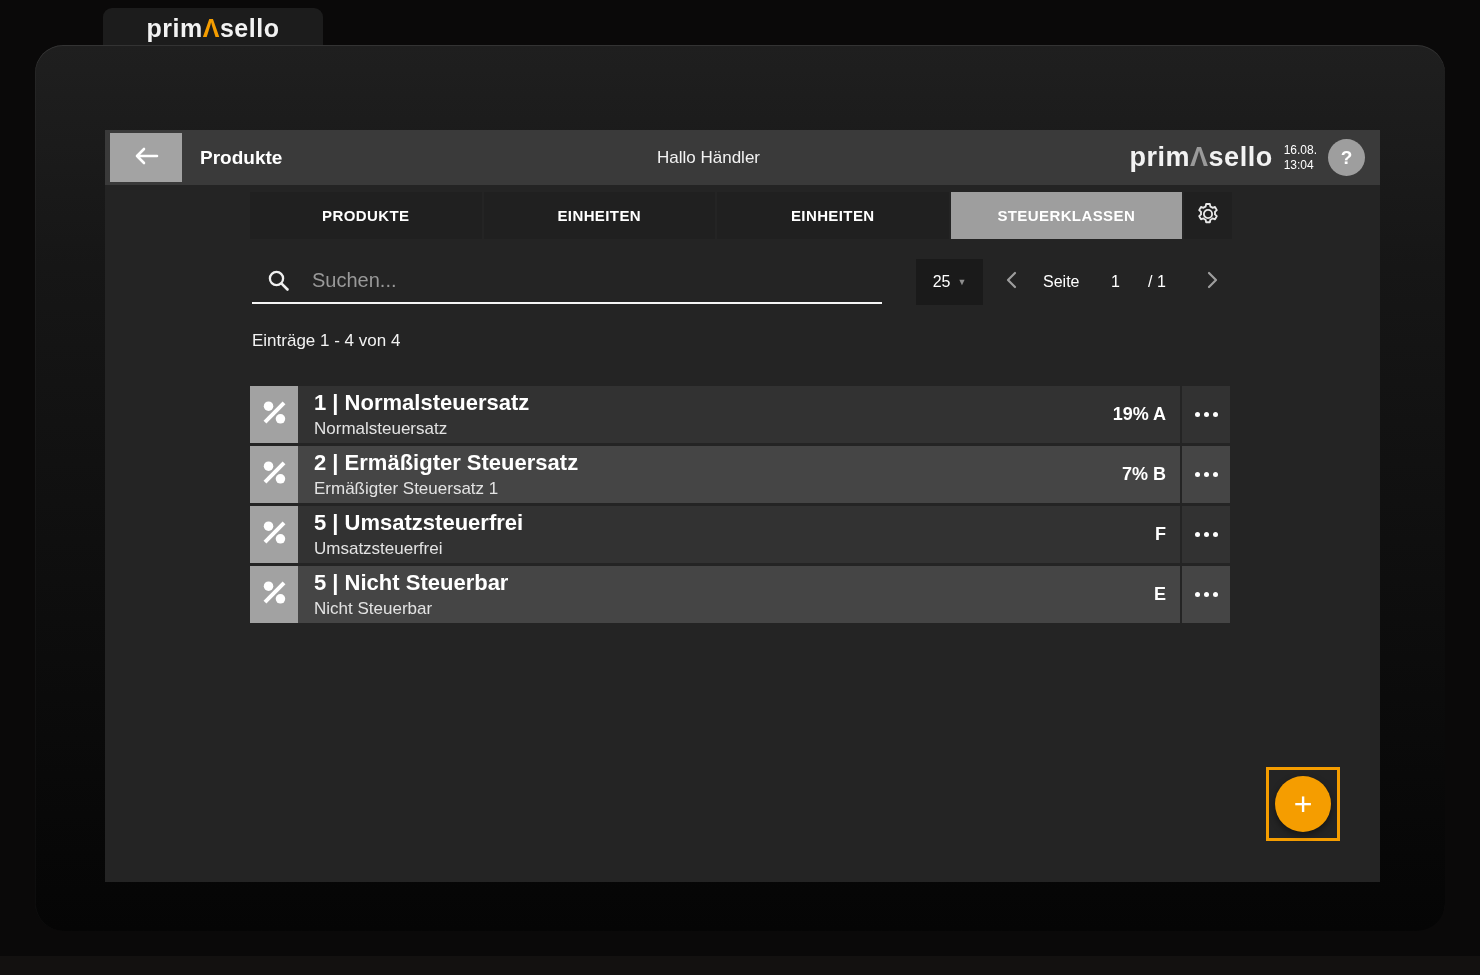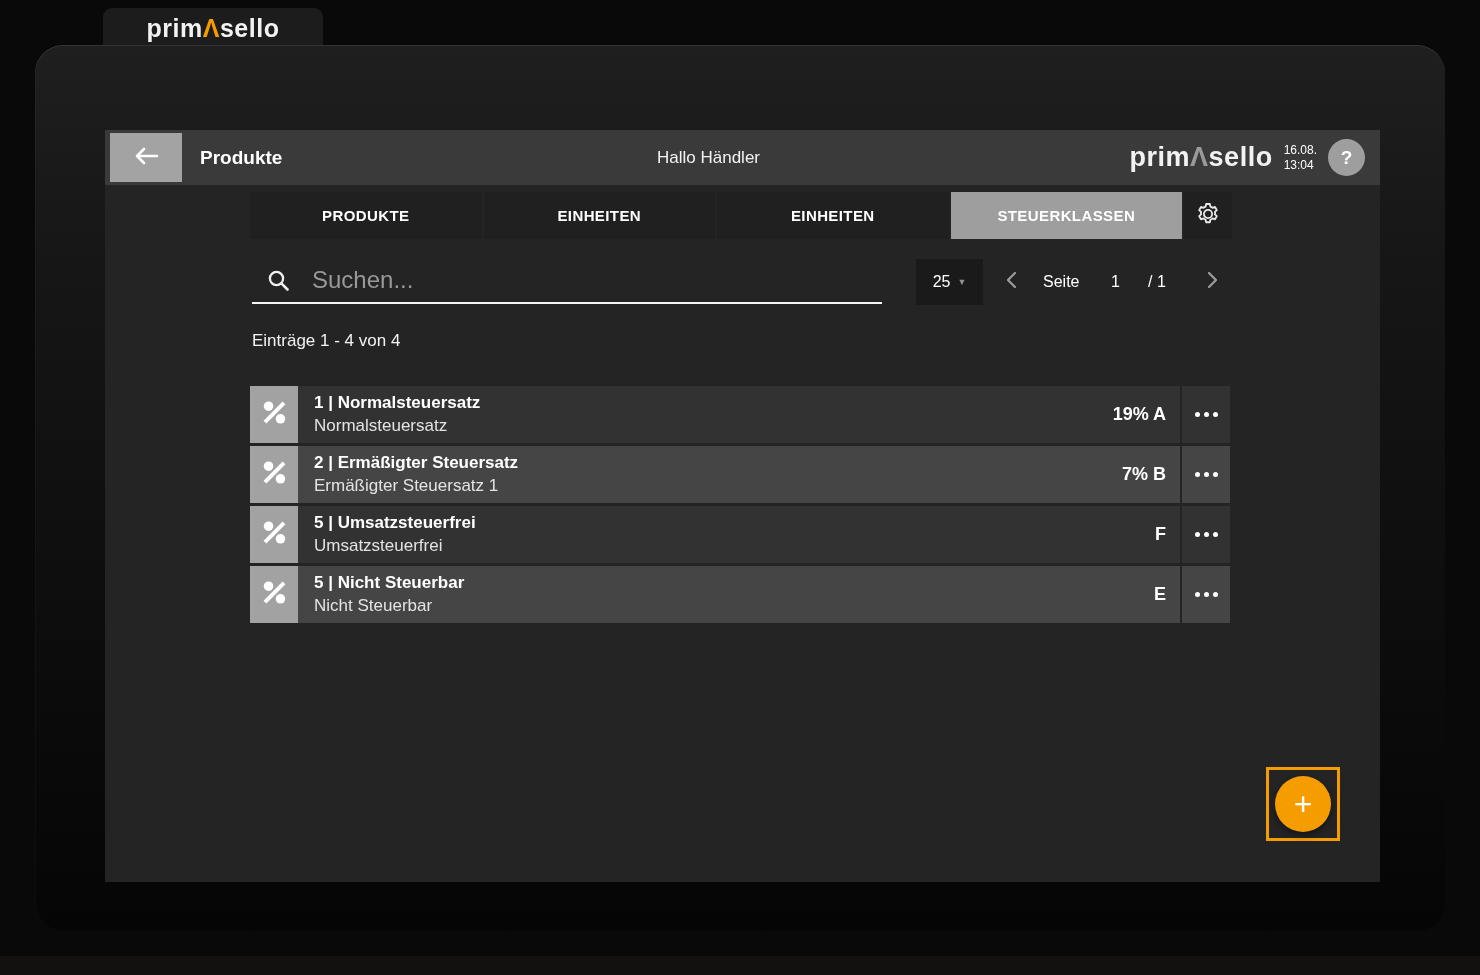--- a/index.html
+++ b/index.html
@@ -60,42 +60,42 @@
     color:#ffffff; font-weight:bold; font-size:15px; letter-spacing:.4px; cursor:pointer;
   }
   .tab.active { background:#9e9e9e; }
   .gear-box { width:48px; background:#202020; display:flex; align-items:center; justify-content:center; cursor:pointer; }
 
   .search-field {
     position:absolute; left:147px; top:73px; width:630px; height:46px;
     border-bottom:2px solid #f5f5f5; display:flex; align-items:center;
   }
   .search-icon { margin:0 20px 0 15px; display:flex; }
-  .search-input { flex:1; background:transparent; border:none; outline:none; color:#eeeeee; font-size:24px; font-family:inherit; }
+  .search-input { flex:1; background:transparent; border:none; outline:none; color:#eeeeee; font-size:20px; font-family:inherit; }
   .search-input::placeholder { color:#999999; }
 
   .page-size {
     position:absolute; left:811px; top:74px; width:67px; height:46px; background:#1a1a1a;
     display:flex; align-items:center; justify-content:center; gap:7px;
     color:#ffffff; font-size:16px; cursor:pointer;
   }
   .caret { color:#8d8d8d; font-size:9px; }
 
   .pager-item { position:absolute; top:74px; height:46px; display:flex; align-items:center; color:#ffffff; font-size:16px; }
   .pager-btn { cursor:pointer; width:26px; justify-content:center; }
   .pg-prev { left:893px; } .pg-label { left:938px; } .pg-cur { left:1006px; } .pg-tot { left:1043px; } .pg-next { left:1094px; }
 
   .entries-summary { position:absolute; left:147px; top:146px; color:#f2f2f2; font-size:17px; }
 
   .list { position:absolute; left:145px; top:201px; width:980px; }
   .row { display:flex; height:57px; margin-bottom:3px; cursor:pointer; }
   .icon-cell { width:48px; flex:0 0 48px; background:#a2a2a2; display:flex; align-items:center; justify-content:center; }
   .main-cell { flex:1; display:flex; align-items:center; min-width:0; }
   .texts { flex:1; padding-left:16px; display:flex; flex-direction:column; justify-content:center; min-width:0; }
-  .row-title { color:#ffffff; font-weight:bold; font-size:17px; }
+  .row-title { color:#ffffff; font-weight:bold; font-size:22px; }
   .row-subtitle { color:#e3e3e3; font-size:17px; margin-top:3px; }
   .value { color:#ffffff; font-weight:bold; font-size:18px; padding-right:14px; white-space:nowrap; }
   .menu-cell { width:48px; flex:0 0 48px; margin-left:2px; display:flex; align-items:center; justify-content:center; gap:4px; cursor:pointer; }
   .dot { width:5px; height:5px; border-radius:50%; background:#ffffff; }
   .row:nth-of-type(odd)  .main-cell, .row:nth-of-type(odd)  .menu-cell { background:#323232; }
   .row:nth-of-type(even) .main-cell, .row:nth-of-type(even) .menu-cell { background:#454545; }
 
   .fab-wrap {
     position:absolute; left:1161px; top:582px; width:74px; height:74px;
     border:3px solid #f59d00; display:flex; align-items:center; justify-content:center; cursor:pointer;

